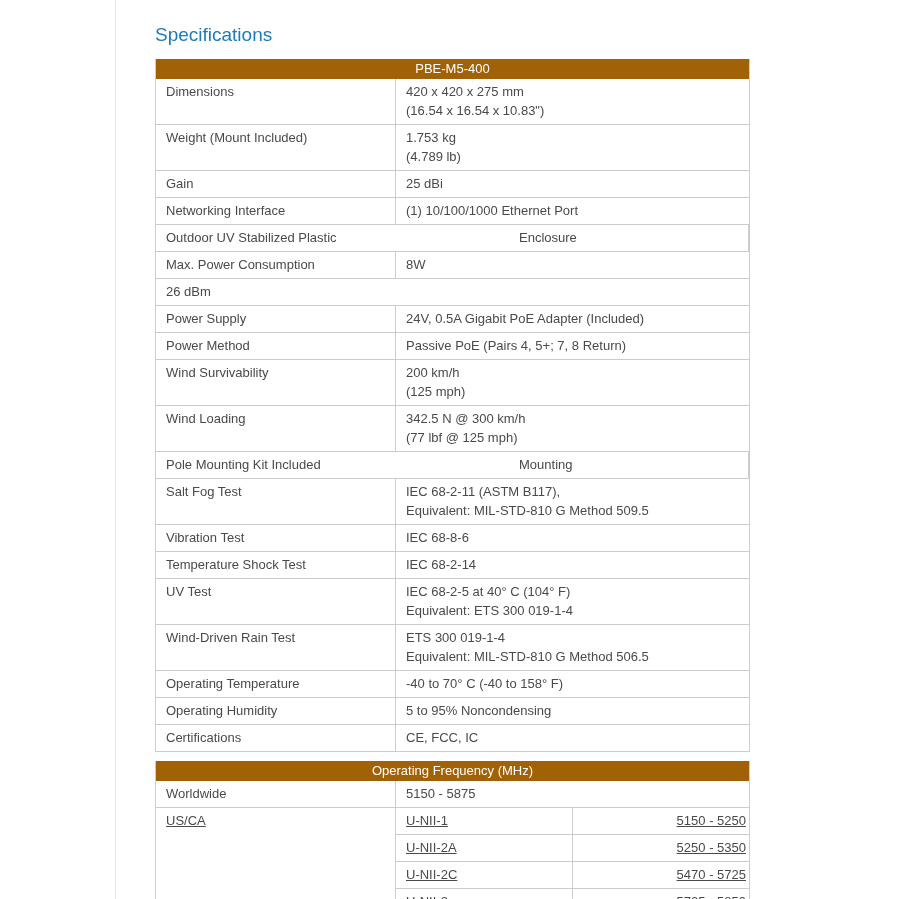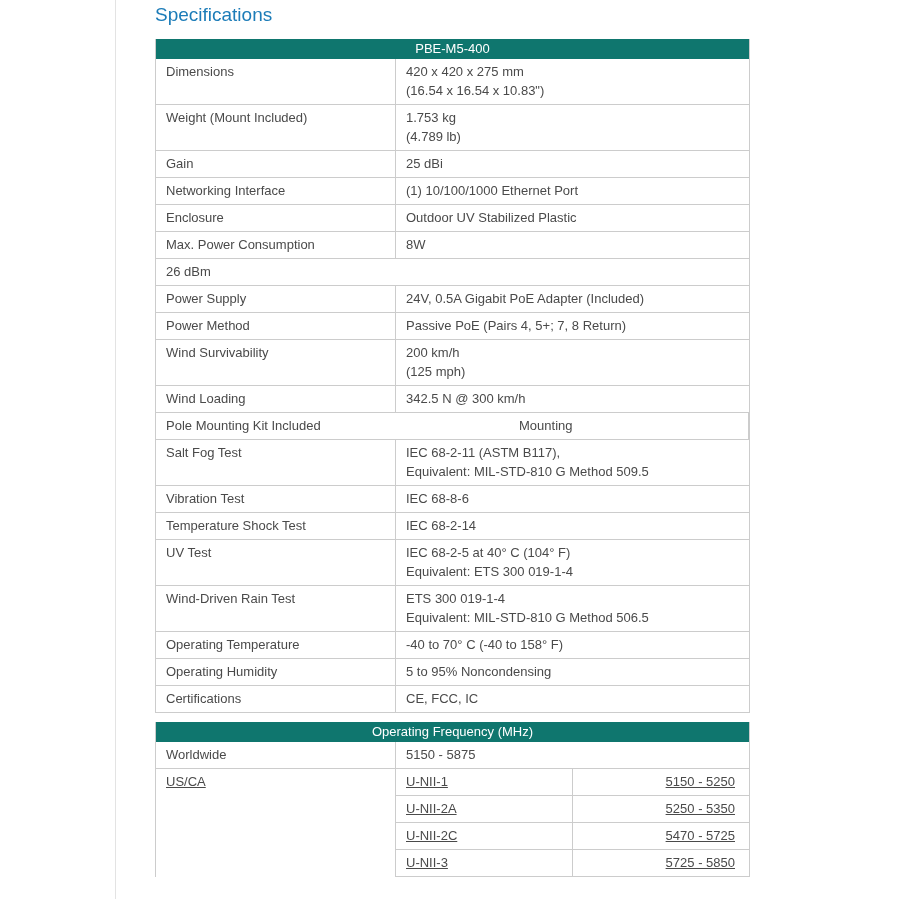--- a/index.html
+++ b/index.html
@@ -12,36 +12,36 @@
     overflow: hidden;
     position: relative;
   }
   .left-rule {
     position: absolute; left: 115px; top: 0;
     width: 1px; height: 899px; background: #e3e3e3;
   }
   .content { position: absolute; left: 155px; top: 0; width: 595px; }
   .title {
     font-size: 19px; line-height: 22px; font-weight: 400;
-    color: #1c7cb8; margin: 4px 0 13px 0;
+    color: #1c7cb8; margin: 24px 0 13px 0;
   }
   .table {
     width: 595px;
     border-left: 1px solid #cccccc;
     border-right: 1px solid #cccccc;
     font-size: 13px;
   }
   .freq-table { margin-top: 9px; }
   .table-header {
     height: 20px; line-height: 20px;
-    background: #0f766e; color: #ffffff;
+    background: #a16207; color: #ffffff;
     text-align: center; font-size: 13px;
   }
   .spec-row { display: flex; border-bottom: 1px solid #cccccc; }
-  .cell { line-height: 19px; padding: 3px 14px 4px 10px; }
+  .cell { line-height: 19px; padding: 3px 3px 4px 10px; }
   .label-cell { width: 240px; border-right: 1px solid #cccccc; }
   .value-cell { flex: 1; }
   .usca-row { display: flex; text-decoration: underline; }
   .bands { flex: 1; }
   .band-row { display: flex; border-bottom: 1px solid #cccccc; }
   .band-row:last-child { border-bottom: 1px solid #cccccc; }
   .band-name { width: 177px; border-right: 1px solid #cccccc; }
   .band-range { flex: 1; text-align: right; }
 </style>
 </head>
@@ -76,24 +76,24 @@
             <div class="value-line">25 dBi</div>
           </div>
         </div>
         <div class="spec-row">
           <div class="cell label-cell">Networking Interface</div>
           <div class="cell value-cell">
             <div class="value-line">(1) 10/100/1000 Ethernet Port</div>
           </div>
         </div>
         <div class="spec-row">
+          <div class="cell value-cell">
+            <div class="value-line">Outdoor UV Stabilized Plastic</div>
+          </div>
           <div class="cell label-cell">Enclosure</div>
-          <div class="cell value-cell">
-            <div class="value-line">Outdoor UV Stabilized Plastic</div>
-          </div>
         </div>
         <div class="spec-row">
           <div class="cell label-cell">Max. Power Consumption</div>
           <div class="cell value-cell">
             <div class="value-line">8W</div>
           </div>
         </div>
         <div class="spec-row">
           <div class="cell value-cell">
             <div class="value-line">26 dBm</div>
@@ -115,20 +115,21 @@
           <div class="cell label-cell">Wind Survivability</div>
           <div class="cell value-cell">
             <div class="value-line">200 km/h</div>
             <div class="value-line">(125 mph)</div>
           </div>
         </div>
         <div class="spec-row">
           <div class="cell label-cell">Wind Loading</div>
           <div class="cell value-cell">
             <div class="value-line">342.5 N @ 300 km/h</div>
+            <div class="value-line">(77 lbf @ 125 mph)</div>
           </div>
         </div>
         <div class="spec-row">
           <div class="cell value-cell">
             <div class="value-line">Pole Mounting Kit Included</div>
           </div>
           <div class="cell label-cell">Mounting</div>
         </div>
         <div class="spec-row">
           <div class="cell label-cell">Salt Fog Test</div>

